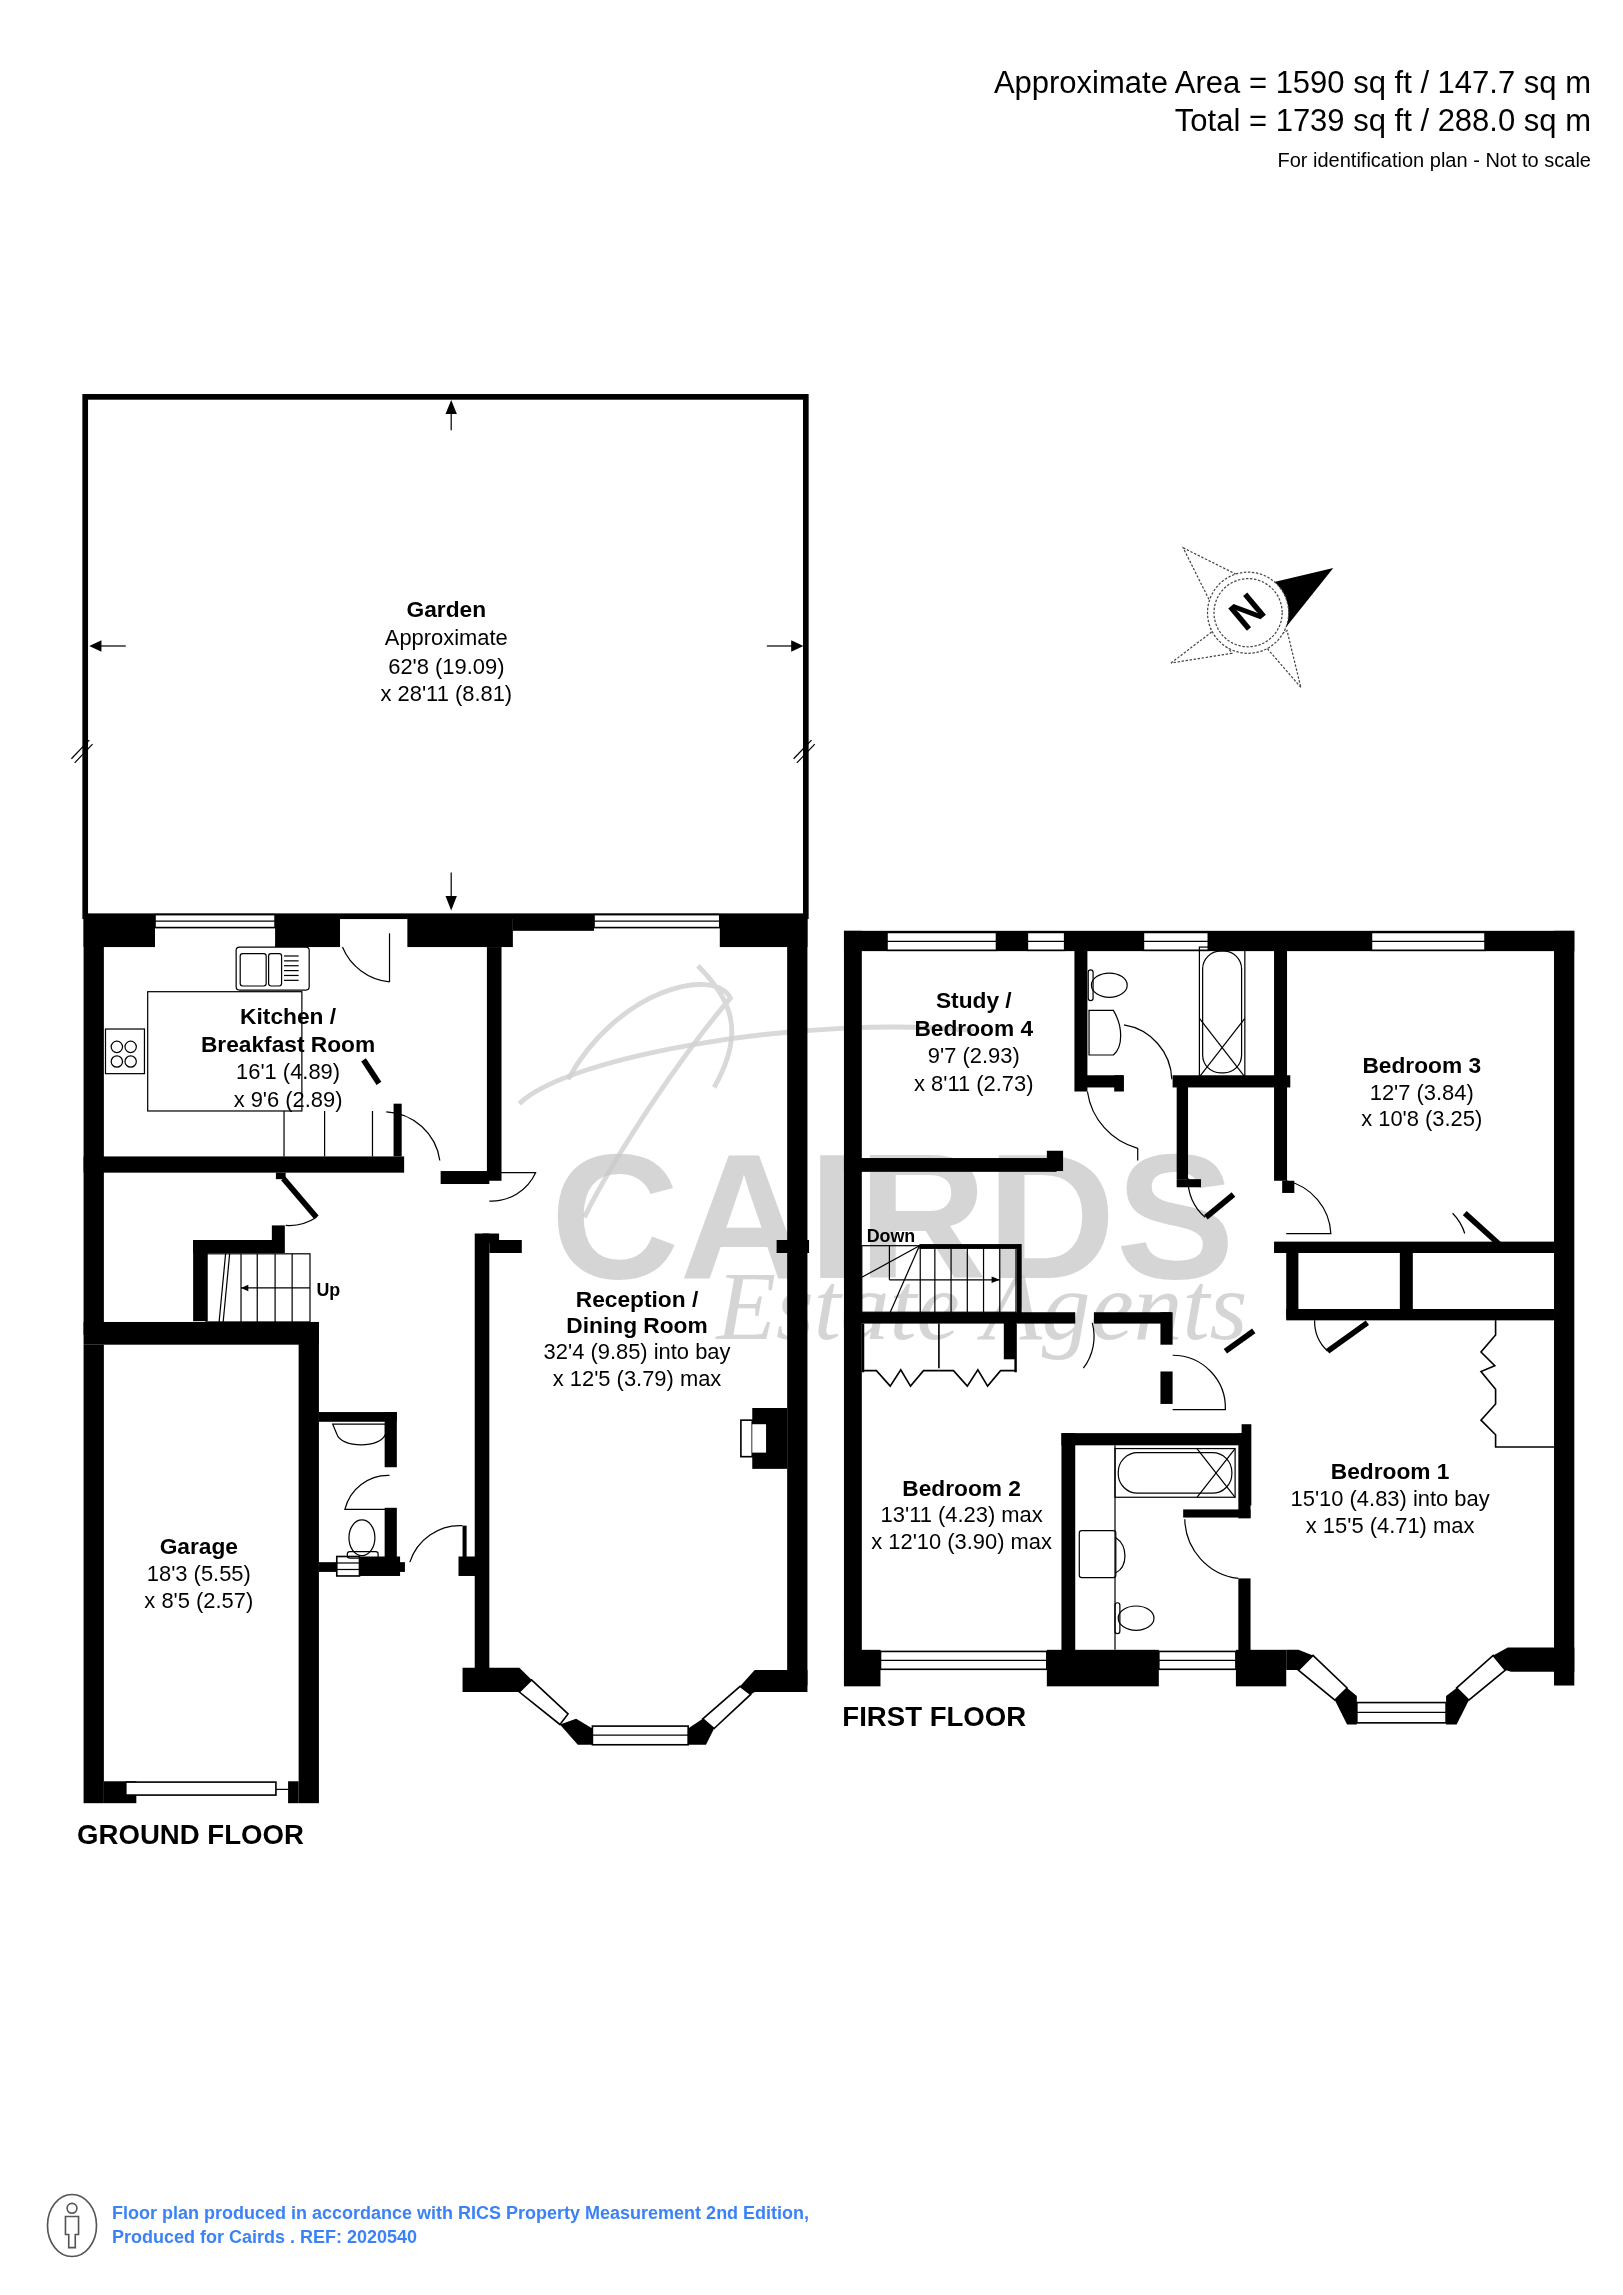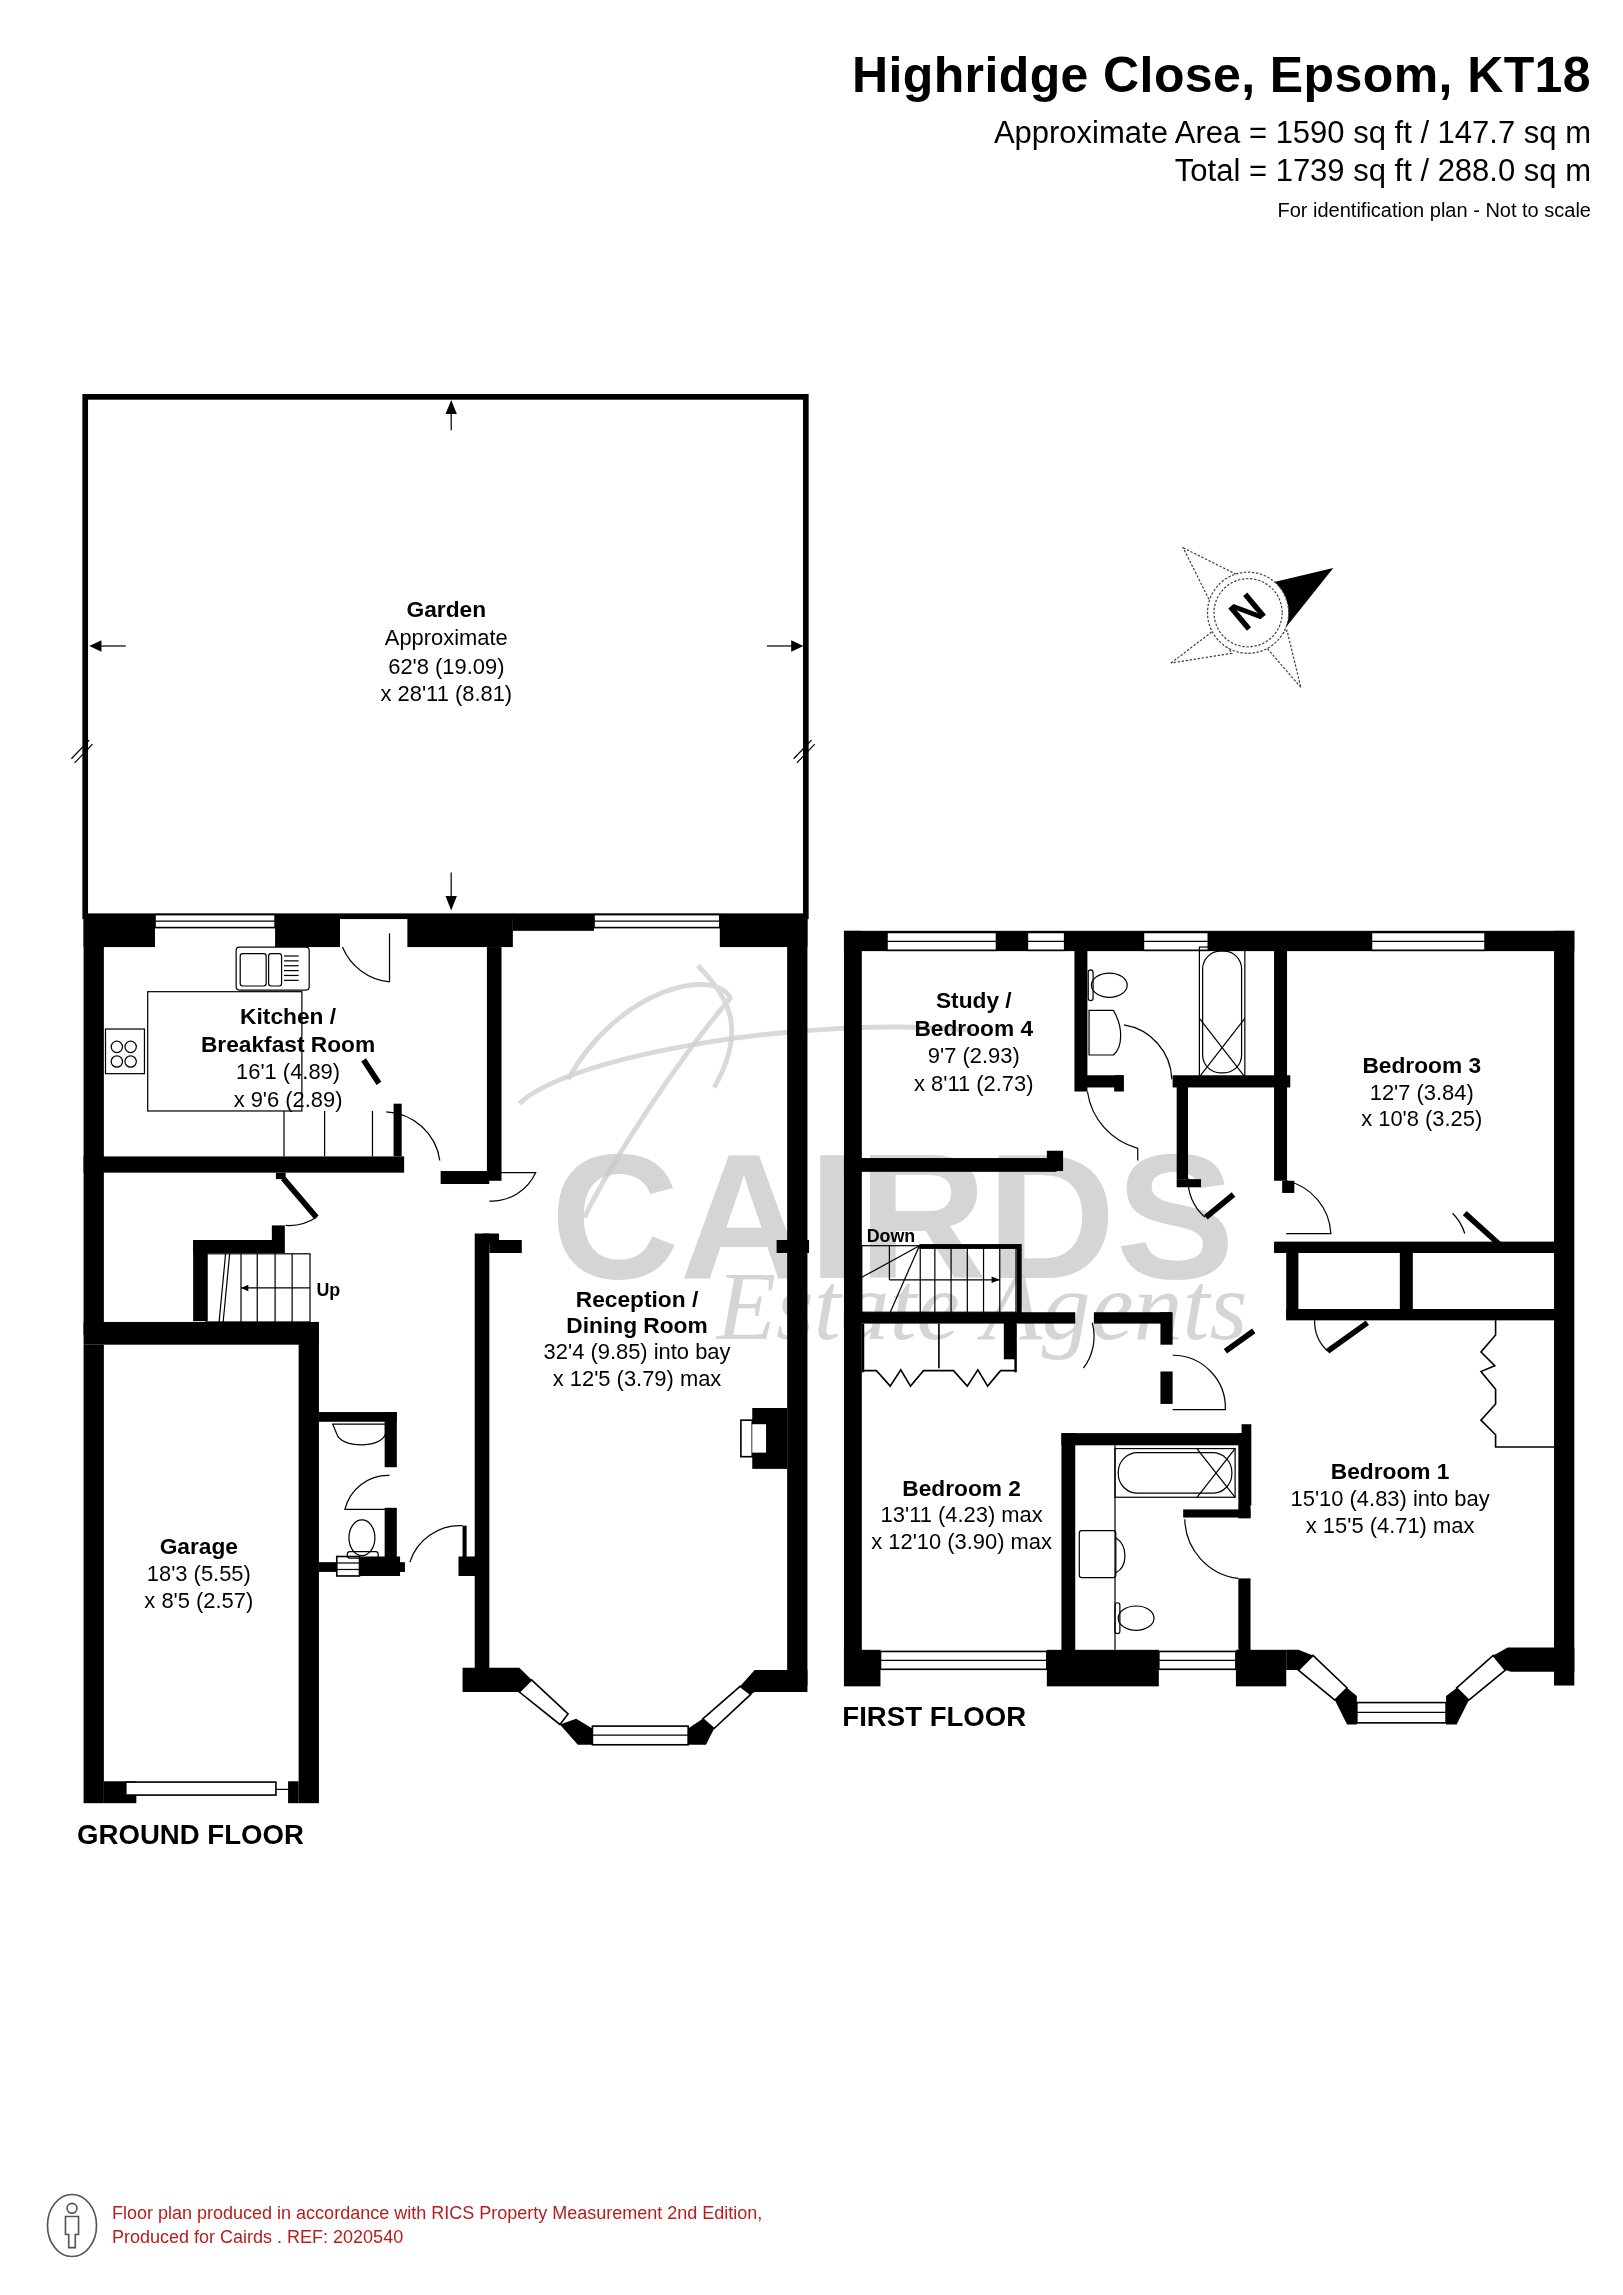--- a/index.html
+++ b/index.html
@@ -15,30 +15,29 @@
   .thin1 { fill: none; stroke: #000; stroke-width: 1.5; }
   .win { fill: #fff; stroke: #000; stroke-width: 2; }
   .door-arc { fill: none; stroke: #000; stroke-width: 1.5; }
   .door-leaf { stroke: #000; stroke-width: 7; }
   .room-name { font-family: "Liberation Sans", sans-serif; font-weight: bold; font-size: 28px; text-anchor: middle; }
   .room-dim { font-family: "Liberation Sans", sans-serif; font-size: 27px; text-anchor: middle; }
   .floor-label { font-family: "Liberation Sans", sans-serif; font-weight: bold; font-size: 34px; }
   .small-label { font-family: "Liberation Sans", sans-serif; font-weight: bold; font-size: 22px; }
   .wm { fill: #c8c8c8; opacity: 0.75; }
   .wm-script { fill: none; stroke: #cfcfcf; stroke-width: 6; opacity: 0.8; }
-  .footer { position: absolute; left: 45px; top: 2192px; display: flex; align-items: center; color: #b91c1c; }
+  .footer { position: absolute; left: 45px; top: 2192px; display: flex; align-items: center; color: #3b82f6; font-weight: bold; }
   .footer-icon { width: 54px; height: 67px; margin-right: 13px; }
   .footer-text { font-size: 18px; line-height: 1.3; }
   .footer-text span { display: block; }
 </style>
 </head>
 <body>
 
 <div class="header">
-  <div class="title">Highridge Close, Epsom, KT18</div>
   <div class="area-block">
     <div class="area-line">Approximate Area = 1590 sq ft / 147.7 sq m</div>
     <div class="area-line">Total = 1739 sq ft / 288.0 sq m</div>
   </div>
   <div class="disclaimer">For identification plan - Not to scale</div>
 </div>
 
 <svg id="plan" width="1623" height="2295" viewBox="0 0 2000 2828">
 
   <g>

